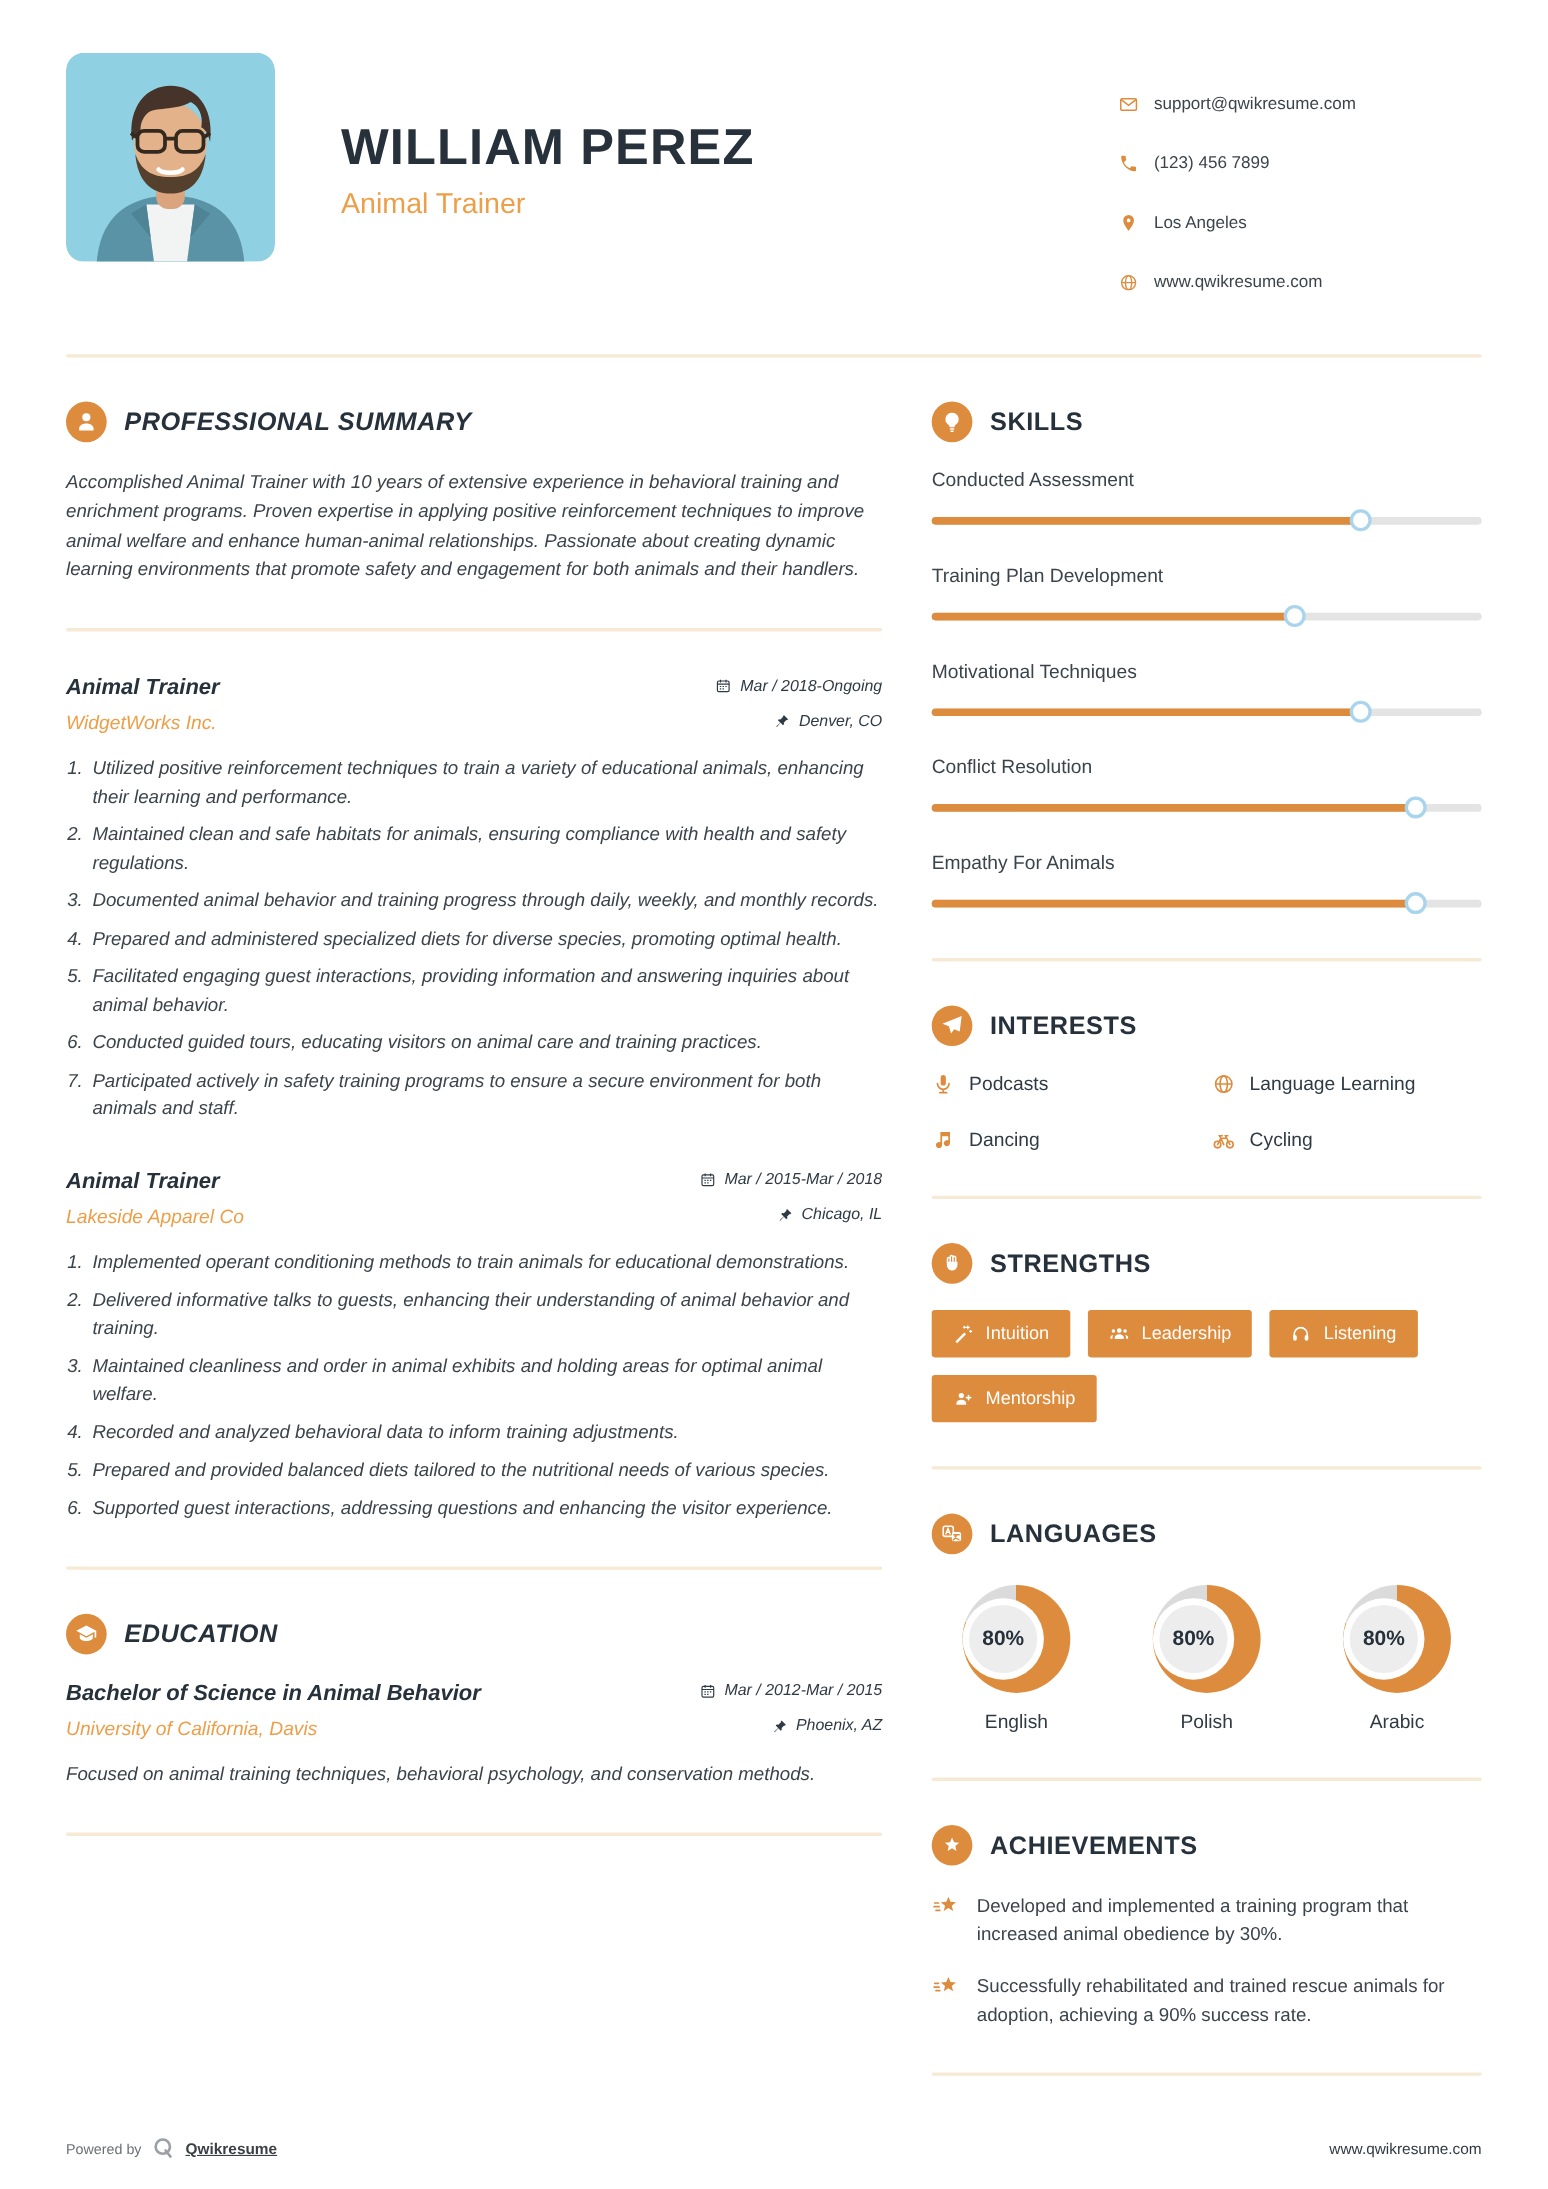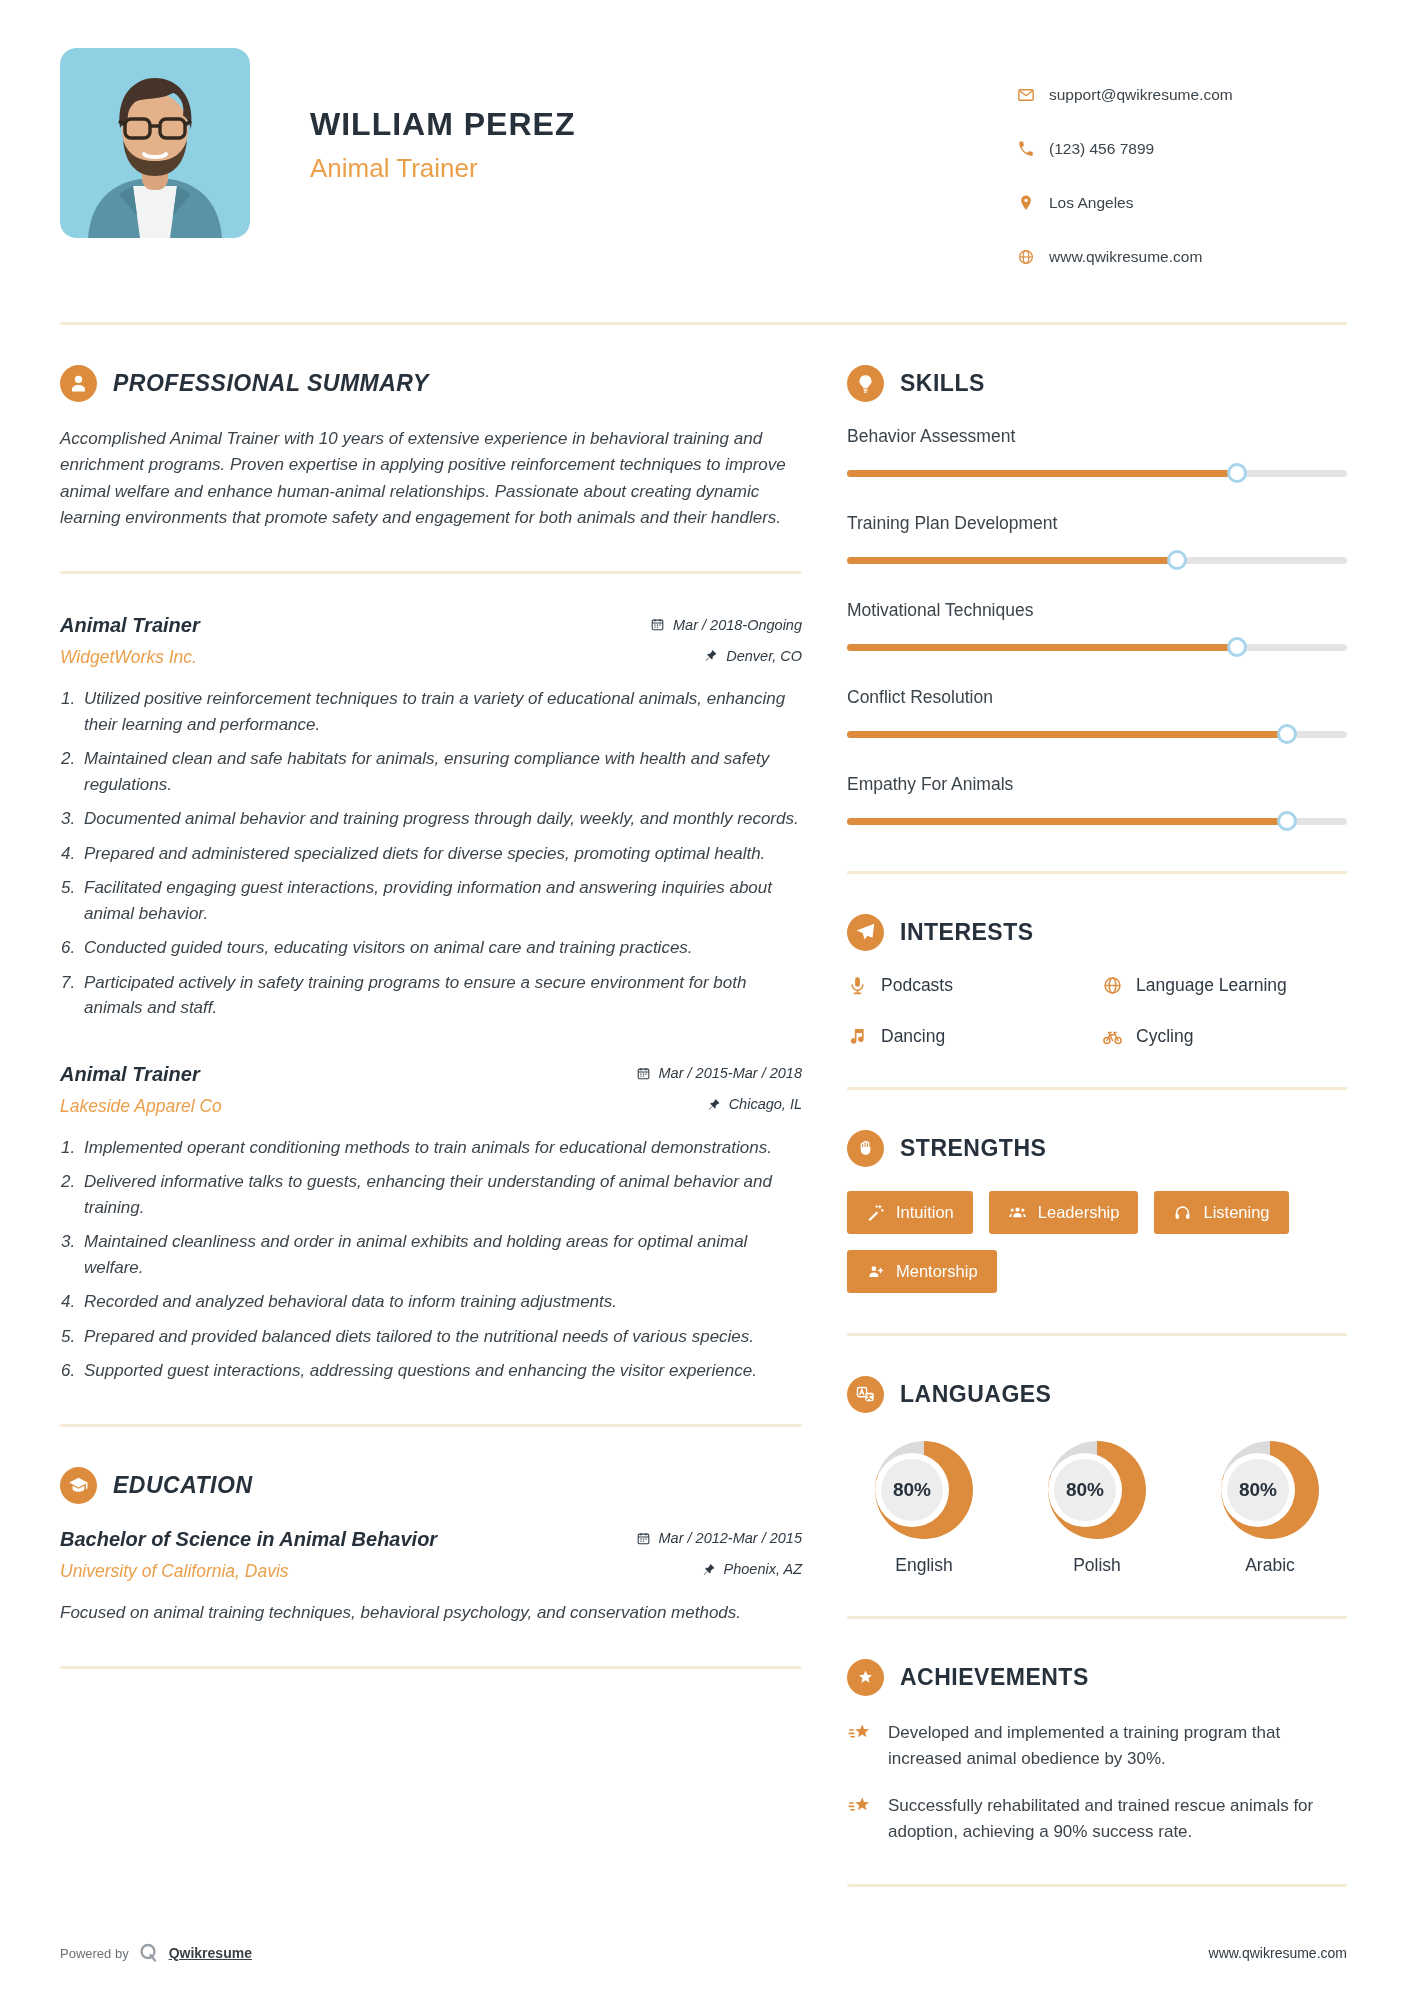--- a/index.html
+++ b/index.html
@@ -7,21 +7,21 @@
   --divider:#F6EAD5; --track:#E4E4E4; --thumb-border:#A8D4EC; --ring-gray:#DBDBDB;
   --ring-inner:#EDEDED; --photo-bg:#8FD0E2; --meta:#2F3A44; --footer-gray:#6B7075;
 }
 *{box-sizing:border-box;margin:0;padding:0;}
 body{background:#fff;font-family:"Liberation Sans",sans-serif;color:var(--body-text);}
 .page{width:1407px;min-height:1990px;margin:0 auto;background:#fff;display:flex;flex-direction:column;padding:48px 60px 26px;}
 
 header{display:flex;align-items:flex-start;}
 .photo{width:190px;height:190px;border-radius:16px;overflow:hidden;flex:0 0 auto;}
 .idblock{margin-left:60px;padding-top:58px;flex:1;}
-h1{font-size:32px;font-weight:800;letter-spacing:1px;color:var(--heading);}
+h1{font-size:46px;font-weight:800;letter-spacing:1px;color:var(--heading);}
 .jobtitle{font-size:26px;color:var(--accent-light);margin-top:10px;font-weight:500;}
 .contacts{list-style:none;width:330px;padding-top:2px;}
 .contacts li{display:flex;align-items:center;gap:14px;margin-bottom:16px;font-size:15.5px;color:var(--body-text);margin-top:36px;}
 .cicon{width:18px;height:18px;color:var(--accent);flex:0 0 auto;display:inline-flex;}
 .cicon svg{width:100%;height:100%;}
 
 .rule{height:3px;background:var(--divider);border-radius:3px;margin:40px 0;}
 main{display:flex;justify-content:space-between;flex:1 0 auto;}
 .col-left{width:742px;font-style:italic;}
 .col-right{width:500px;}
@@ -274,21 +274,21 @@
             <svg viewBox="0 0 24 24" fill="currentColor">
                 <path d="M12 2.5a6.8 6.8 0 0 0-3.9 12.4c.9.6 1.4 1.5 1.4 2.5v.1h5v-.1c0-1 .5-1.9 1.4-2.5A6.8 6.8 0 0 0 12 2.5z"></path>
                 <rect x="9.6" y="18.6" width="4.8" height="1.6" rx=".8"></rect>
                 <rect x="10.2" y="21" width="3.6" height="1.5" rx=".75"></rect>
               </svg>
           </span>
           <h2>SKILLS</h2>
         </div>
 
         <div class="skill">
-          <div class="skill-label">Behavior Assessment</div>
+          <div class="skill-label">Conducted Assessment</div>
           <div class="slider">
               <div class="track"></div>
               <div class="fill" style="width: 78%;"></div>
               <div class="thumb" style="left: calc(78% - 10px);"></div>
             </div>
         </div>
         <div class="skill">
           <div class="skill-label">Training Plan Development</div>
           <div class="slider">
               <div class="track"></div>

